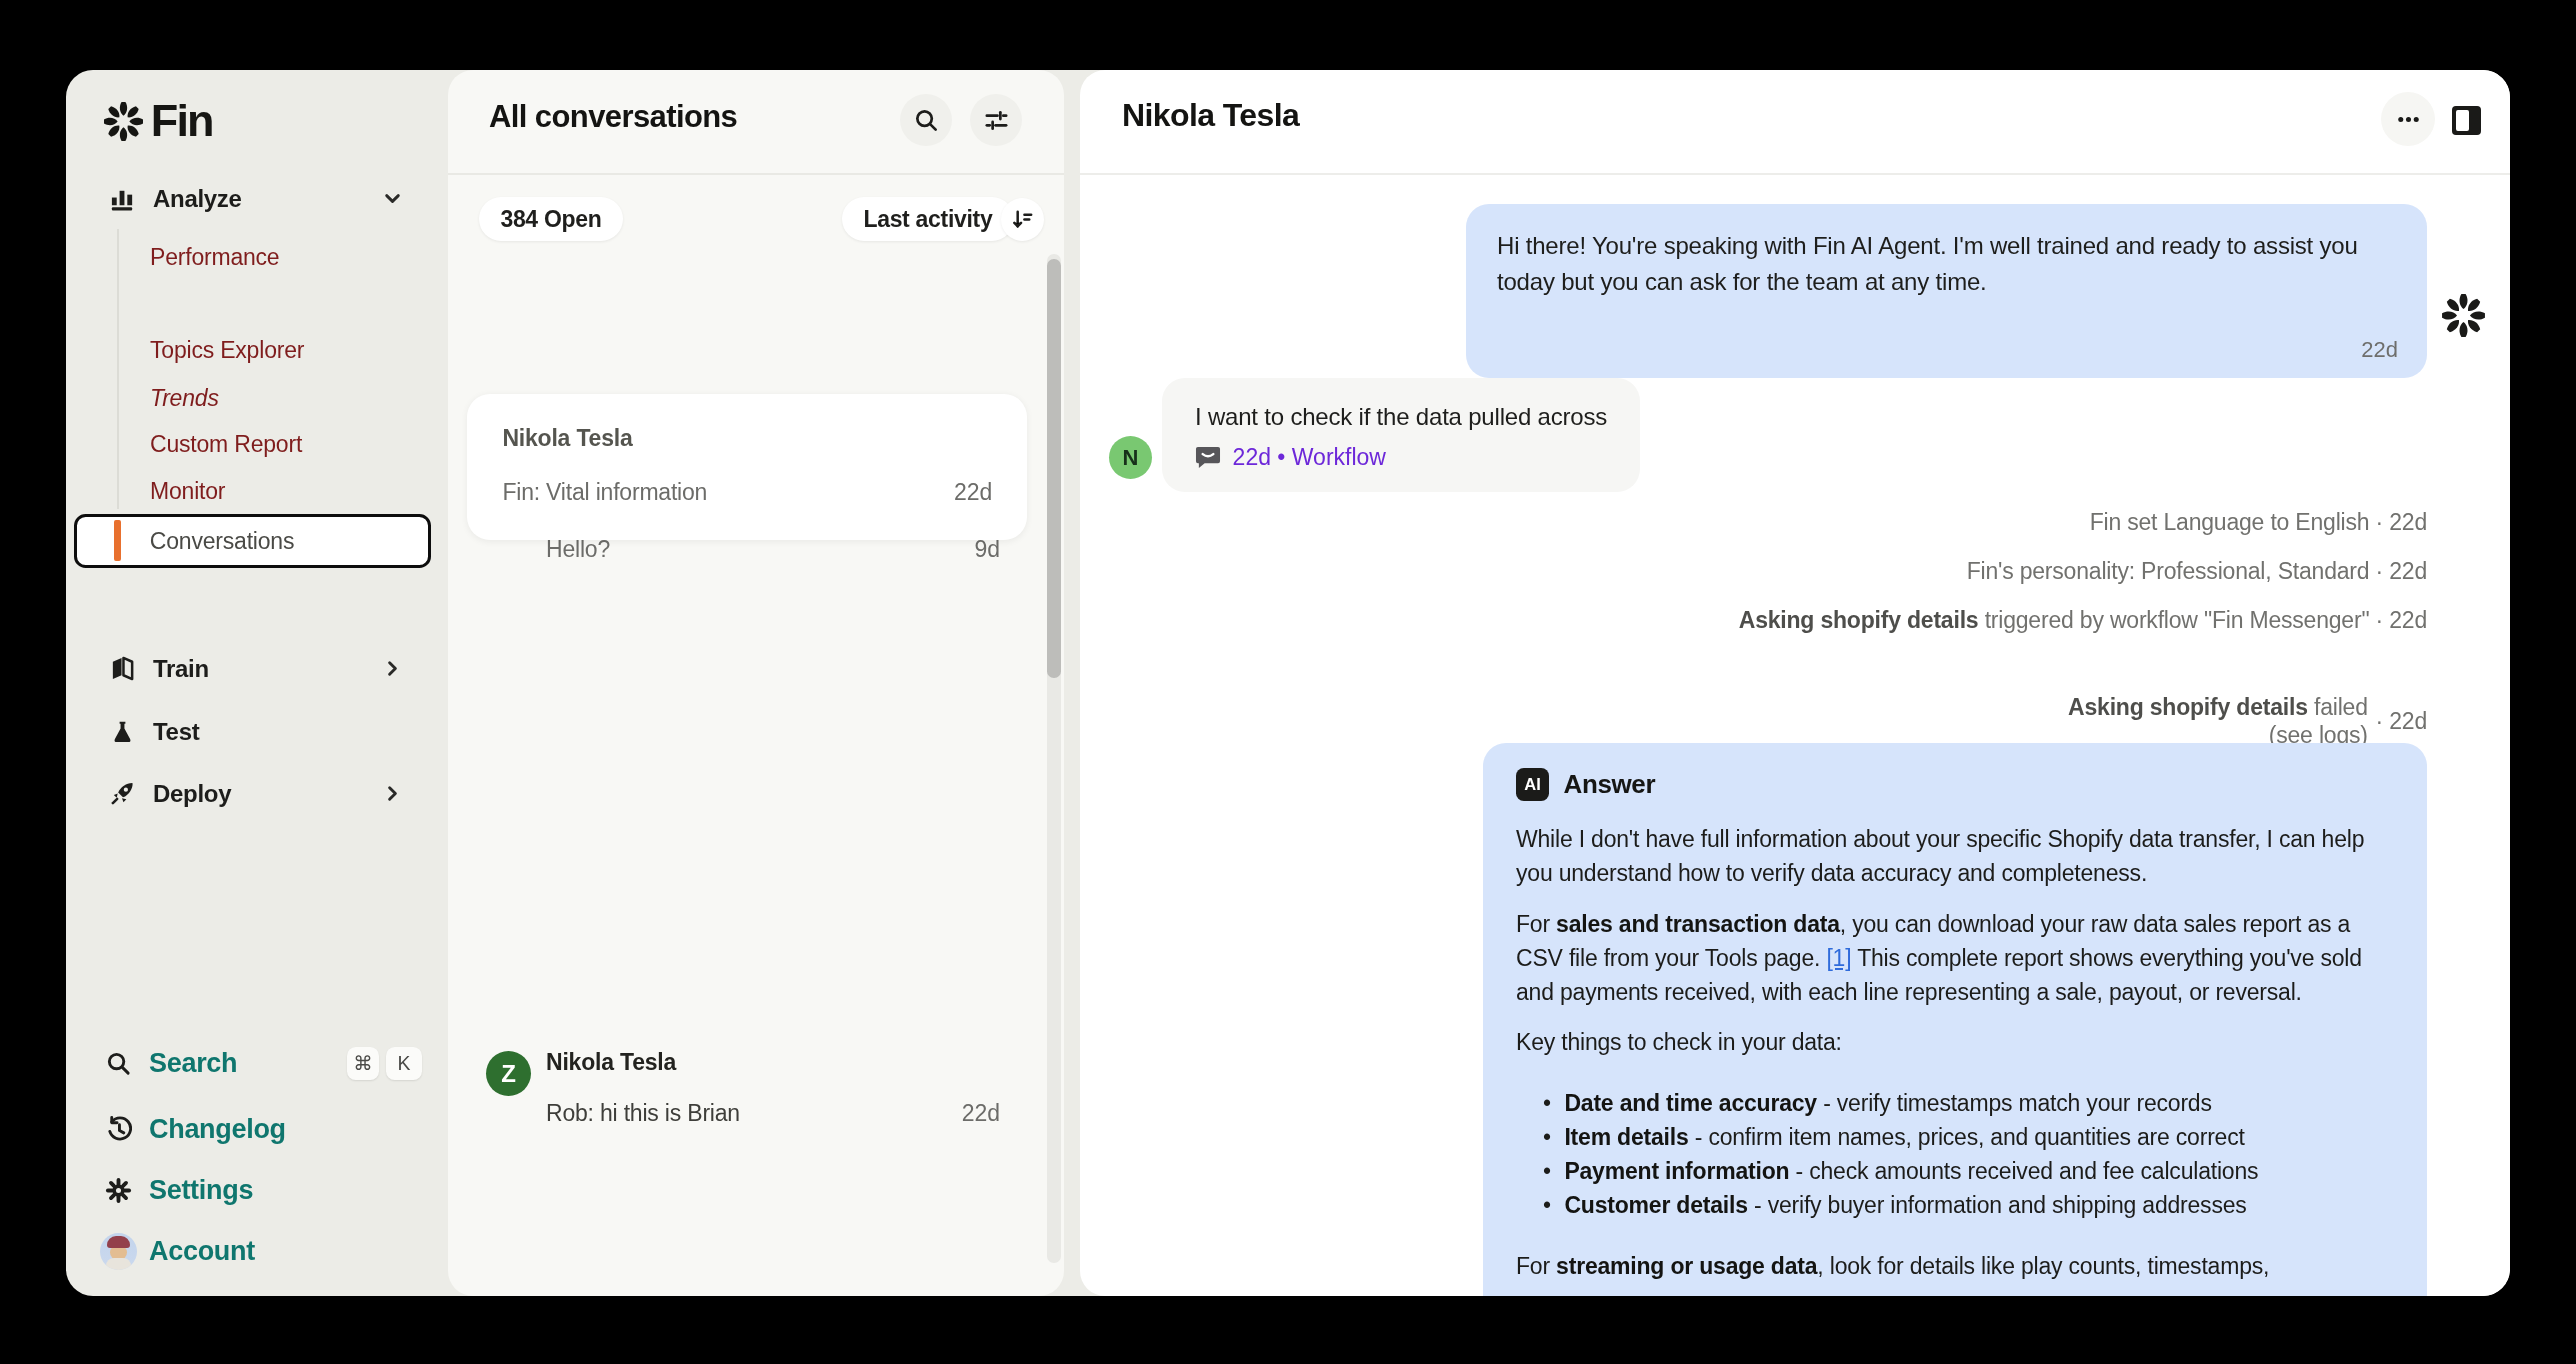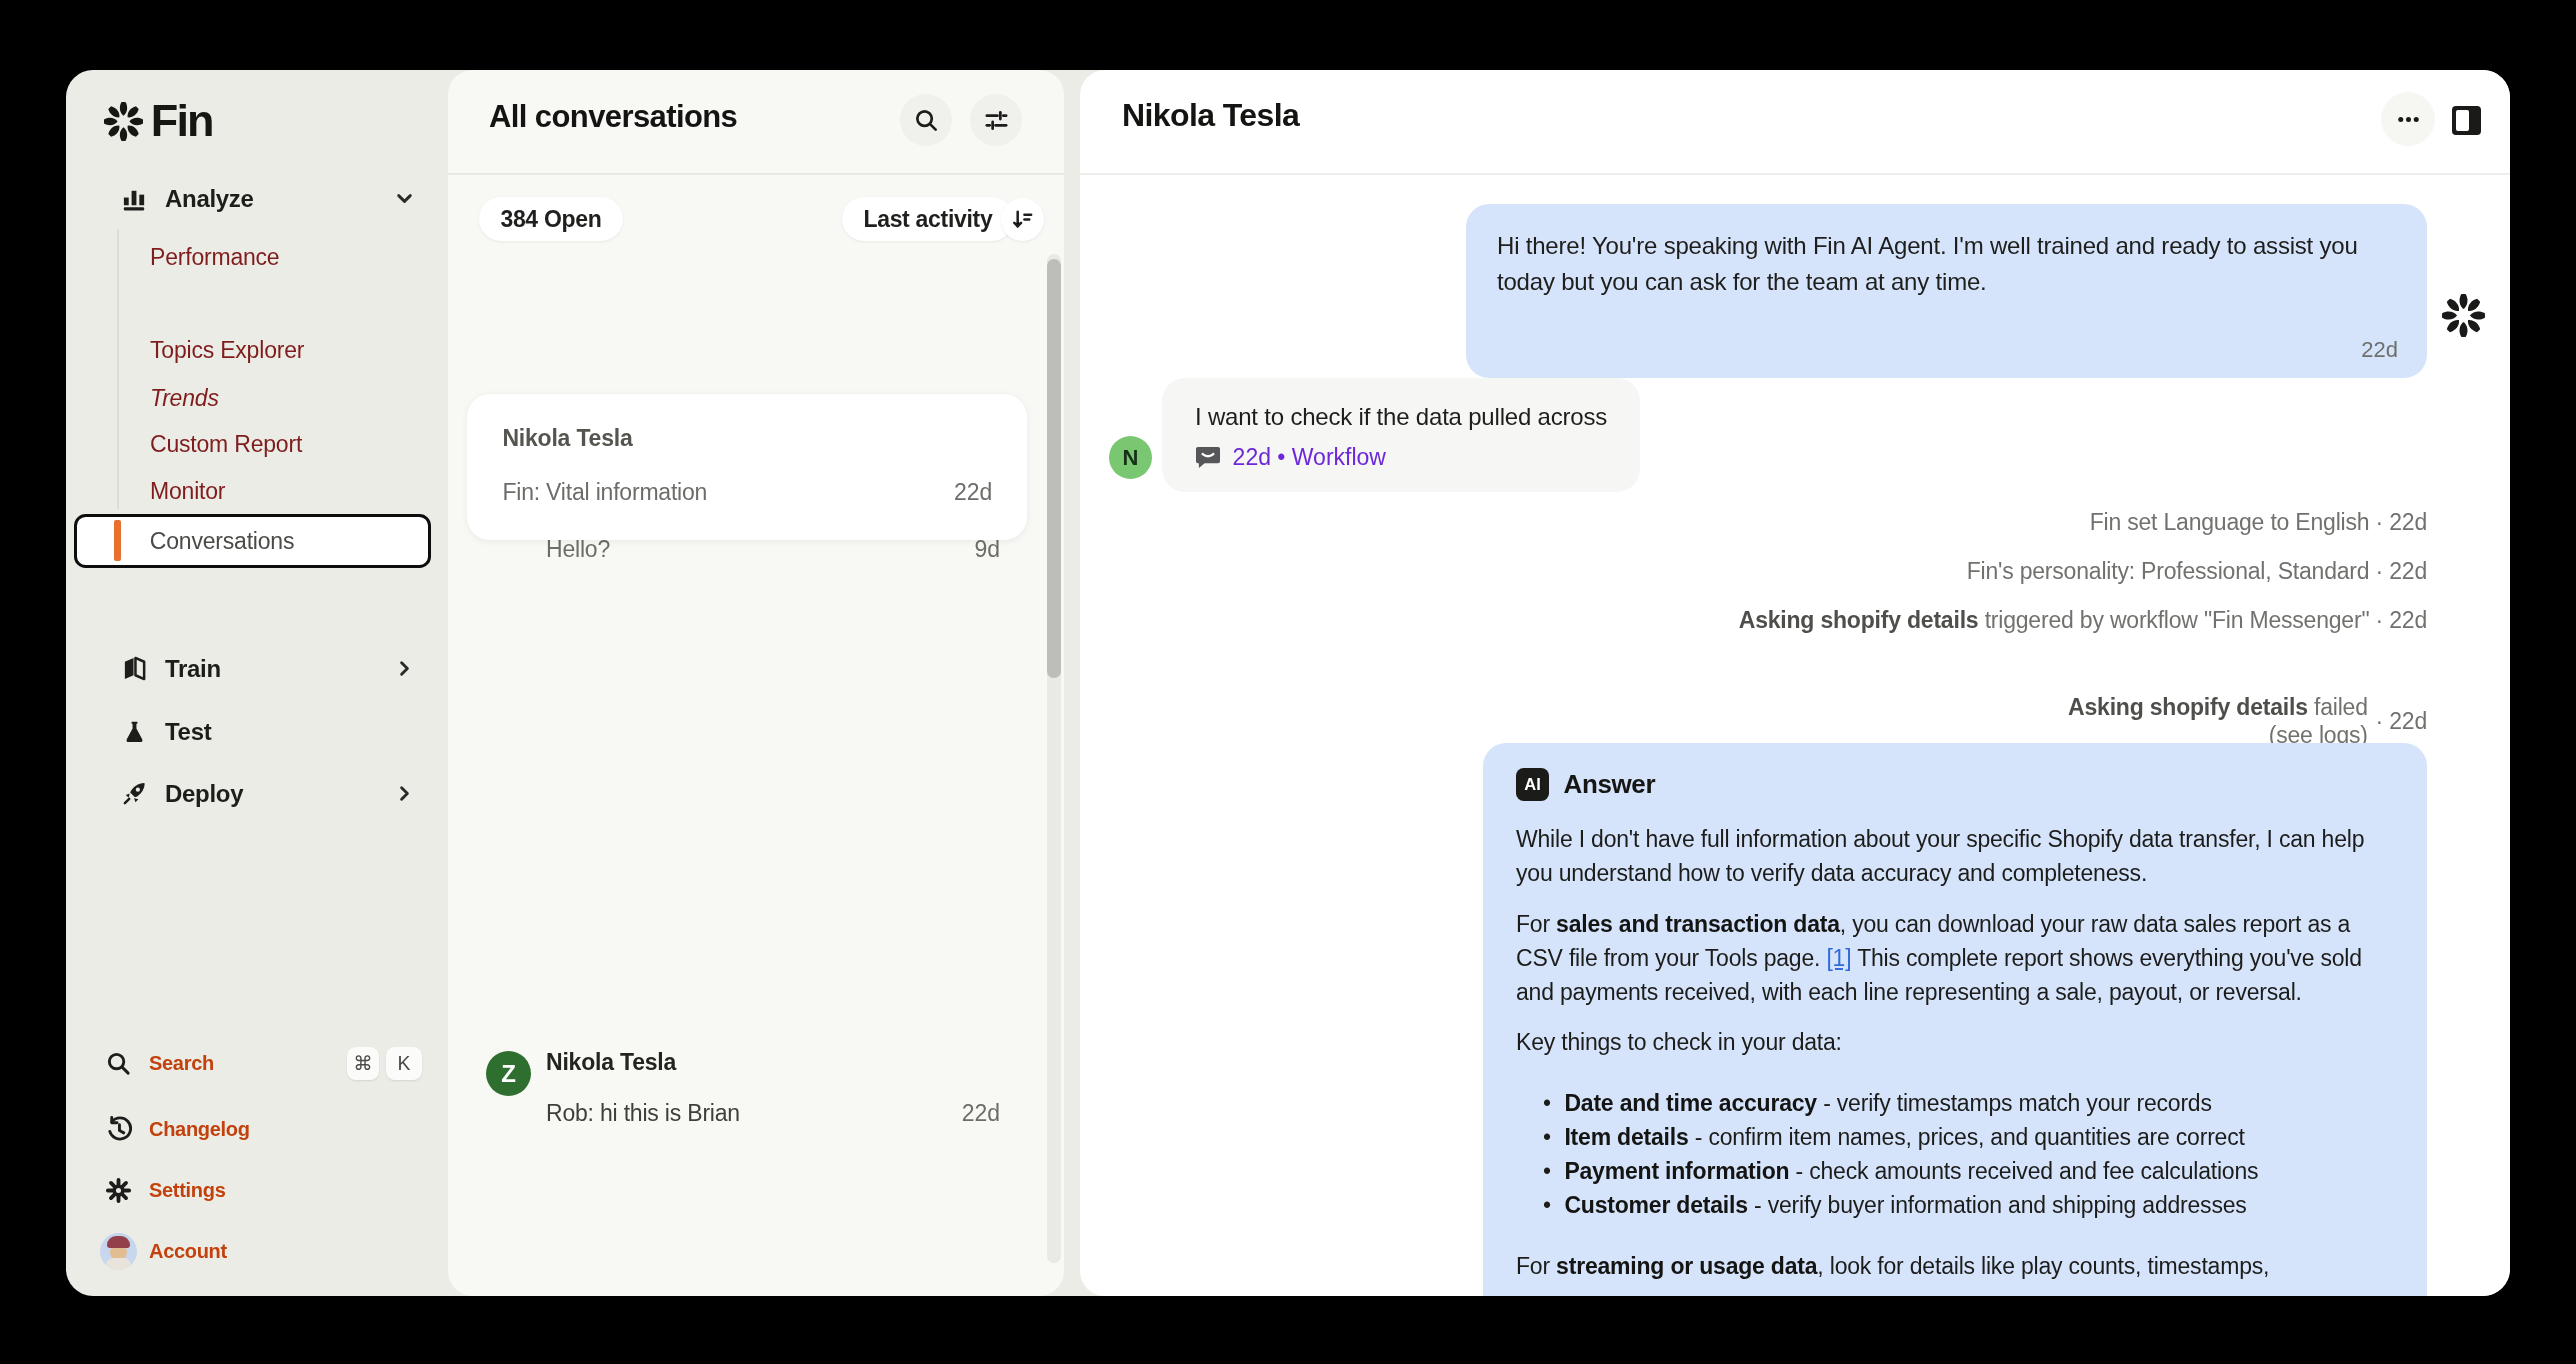--- a/index.html
+++ b/index.html
@@ -6,35 +6,35 @@
   html,body { width:2576px; height:1365px; background:#000; overflow:hidden;
     font-family:"Liberation Sans","DejaVu Sans",sans-serif; }
 
   .window { position:absolute; left:66px; top:70px; width:2444px; height:1226px;
     background:#ECECE7; border-radius:27px; overflow:hidden; }
 
   
   .sidebar { position:absolute; left:0; top:0; width:382px; height:100%; }
   .side-logo { position:absolute; left:37px; top:25px; display:flex; align-items:center; gap:6.8px; }
   .side-logo .wordmark { font-size:45px; font-weight:800; letter-spacing:-1.9px; color:#161613; }
-  .nav-row { position:absolute; left:16px; width:407px; height:47px; display:flex; align-items:center; cursor:pointer; }
+  .nav-row { position:absolute; left:4px; width:407px; height:47px; display:flex; align-items:center; cursor:pointer; }
   .nav-row .nico { position:absolute; left:39px; width:27px; height:27px; }
   .nav-row .nlabel { position:absolute; left:83px; font-size:24px; font-weight:700; color:#1D1D1B; letter-spacing:-0.3px; }
   .nav-row .chev { position:absolute; left:309px; width:27px; height:27px; }
   .sub-row { position:absolute; left:0; width:382px; height:47px; display:flex; align-items:center; cursor:pointer; }
   .sub-row .slabel { position:absolute; left:84px; font-size:23px; font-weight:400; color:#7f1d1d; letter-spacing:-0.2px; }
   .guide-line { position:absolute; left:51px; top:159px; width:1.9px; height:280px; background:#DCDCD6; }
   .sel-box { position:absolute; left:7.8px; top:444px; width:357px; height:54px; background:#FFFFFF;
     border:3.9px solid #0D0D0D; border-radius:11.6px; }
   .sel-box .accent { position:absolute; left:37px; top:2.9px; width:6.8px; height:41px; background:#E8702E; border-radius:1.9px; }
   .sel-box .slabel2 { position:absolute; left:73px; top:50%; transform:translateY(-50%);
     font-size:23px; color:#4A4A46; letter-spacing:-0.2px; }
   .foot-row { position:absolute; left:0; width:382px; height:47px; display:flex; align-items:center; cursor:pointer; }
   .foot-row .fico { position:absolute; left:39px; width:27px; height:27px; }
-  .foot-row .flabel { position:absolute; left:83px; font-size:20px; font-weight:700; color:#c2410c; letter-spacing:-0.3px; }
+  .foot-row .flabel { position:absolute; left:83px; font-size:27px; font-weight:700; color:#0f766e; letter-spacing:-0.3px; }
   .kbd { position:absolute; top:6.8px; height:33px; background:#FBFBF9; border-radius:8.7px;
     box-shadow:0 1px 1.9px rgba(0,0,0,0.10); color:#4B4B48; font-size:19.4px;
     display:flex; align-items:center; justify-content:center; }
   .avatar-photo { position:absolute; left:34px; width:37px; height:37px; border-radius:50%; overflow:hidden;
     background:linear-gradient(180deg,#C3D4EC 0%,#CBD9EE 100%); }
   .avatar-photo .cap { position:absolute; left:6.8px; top:2.9px; width:23px; height:12.6px; border-radius:11.6px 11.6px 3.9px 3.9px; background:#93404B; }
   .avatar-photo .face { position:absolute; left:9.7px; top:11.6px; width:17.5px; height:15.5px; border-radius:7.8px; background:#E3BD92; }
   .avatar-photo .shirt { position:absolute; left:5.8px; top:25px; width:25px; height:11.6px; border-radius:7.8px 7.8px 0 0; background:#E8E4DC; }
 
   

